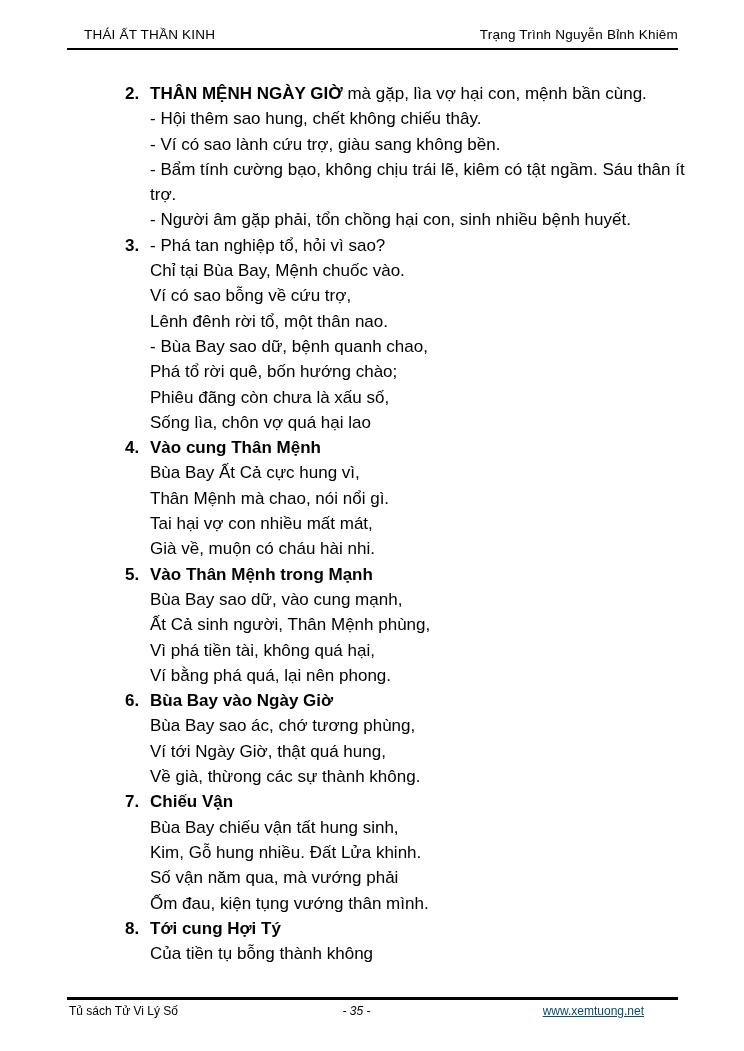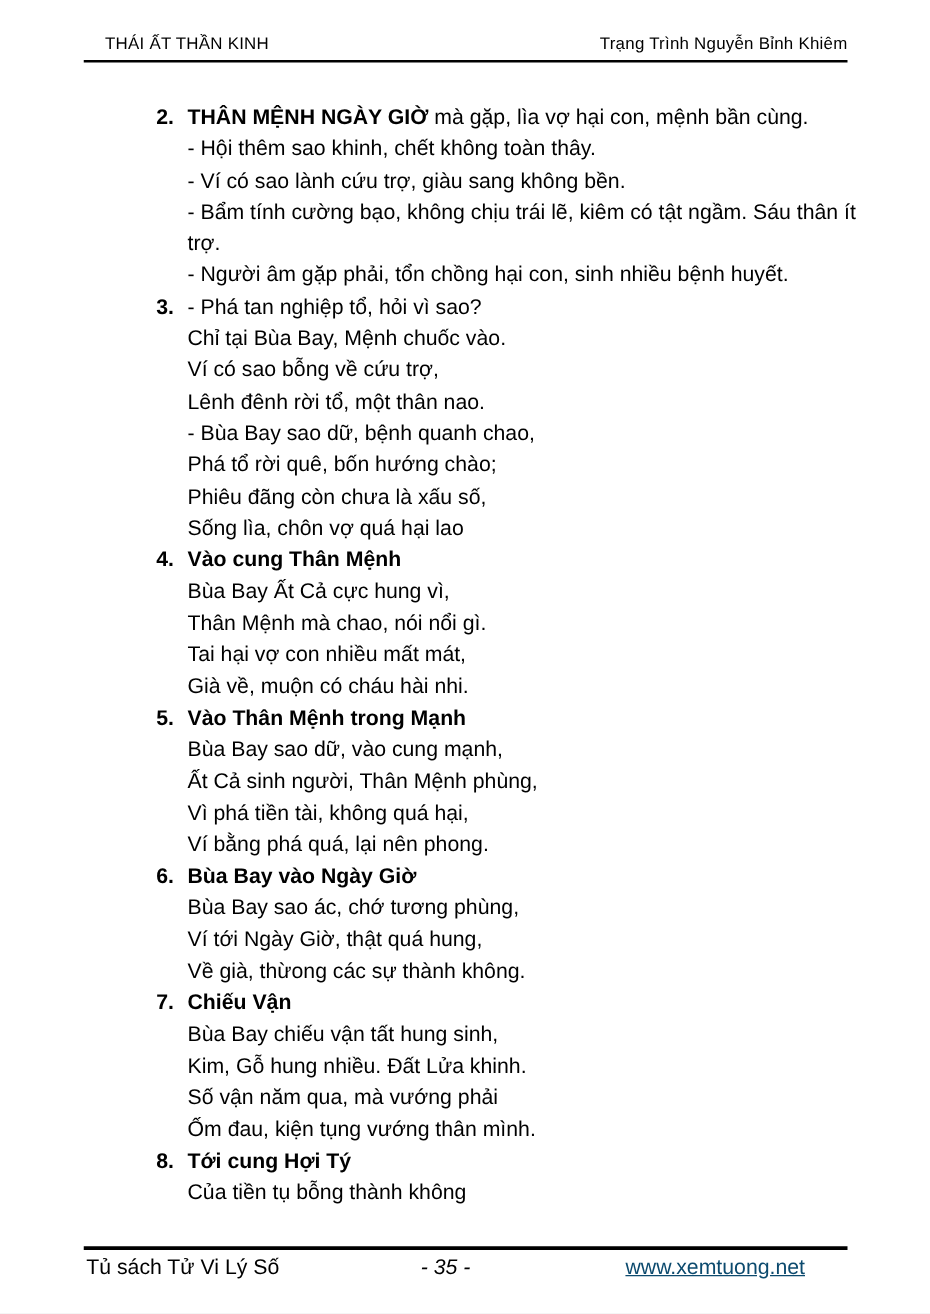--- a/index.html
+++ b/index.html
@@ -66,21 +66,21 @@
     height: 3px;
     background: #000000;
   }
   .footer {
     position: absolute;
     left: 67px;
     width: 611px;
     top: 1004px;
     display: flex;
     align-items: center;
-    font-size: 17px;
+    font-size: 12px;
   }
   .footer-left  { flex: 1; text-align: left;  padding-left: 2px; }
   .footer-center{ flex: 0 0 auto; text-align: center; font-style: italic; }
   .footer-right { flex: 1; text-align: right; padding-right: 34px; }
   .footer-right a {
     color: #0c4a6e;
     text-decoration: underline;
   }
 </style>
 </head>
@@ -94,21 +94,21 @@
   </div>
   <div class="header-rule"></div>
 
   <div class="content">
     <div class="item">
       <span class="item-num">2.</span>
       <div class="item-body">
         <div class="item-head">
           <span class="head-bold">THÂN MỆNH NGÀY GIỜ</span><span class="head-rest"> mà gặp, lìa vợ hại con, mệnh bần cùng.</span>
         </div>
-      <div class="verse-line">- Hội thêm sao khinh, chết không toàn thây.</div>
+      <div class="verse-line">- Hội thêm sao hung, chết không chiếu thây.</div>
           <div class="verse-line">- Ví có sao lành cứu trợ, giàu sang không bền.</div>
           <div class="verse-line">- Bẩm tính cường bạo, không chịu trái lẽ, kiêm có tật ngầm. Sáu thân ít trợ.</div>
           <div class="verse-line">- Người âm gặp phải, tổn chồng hại con, sinh nhiều bệnh huyết.</div>
         </div>
     </div>
 
     <div class="item">
       <span class="item-num">3.</span>
       <div class="item-body">
         <div class="item-head">

